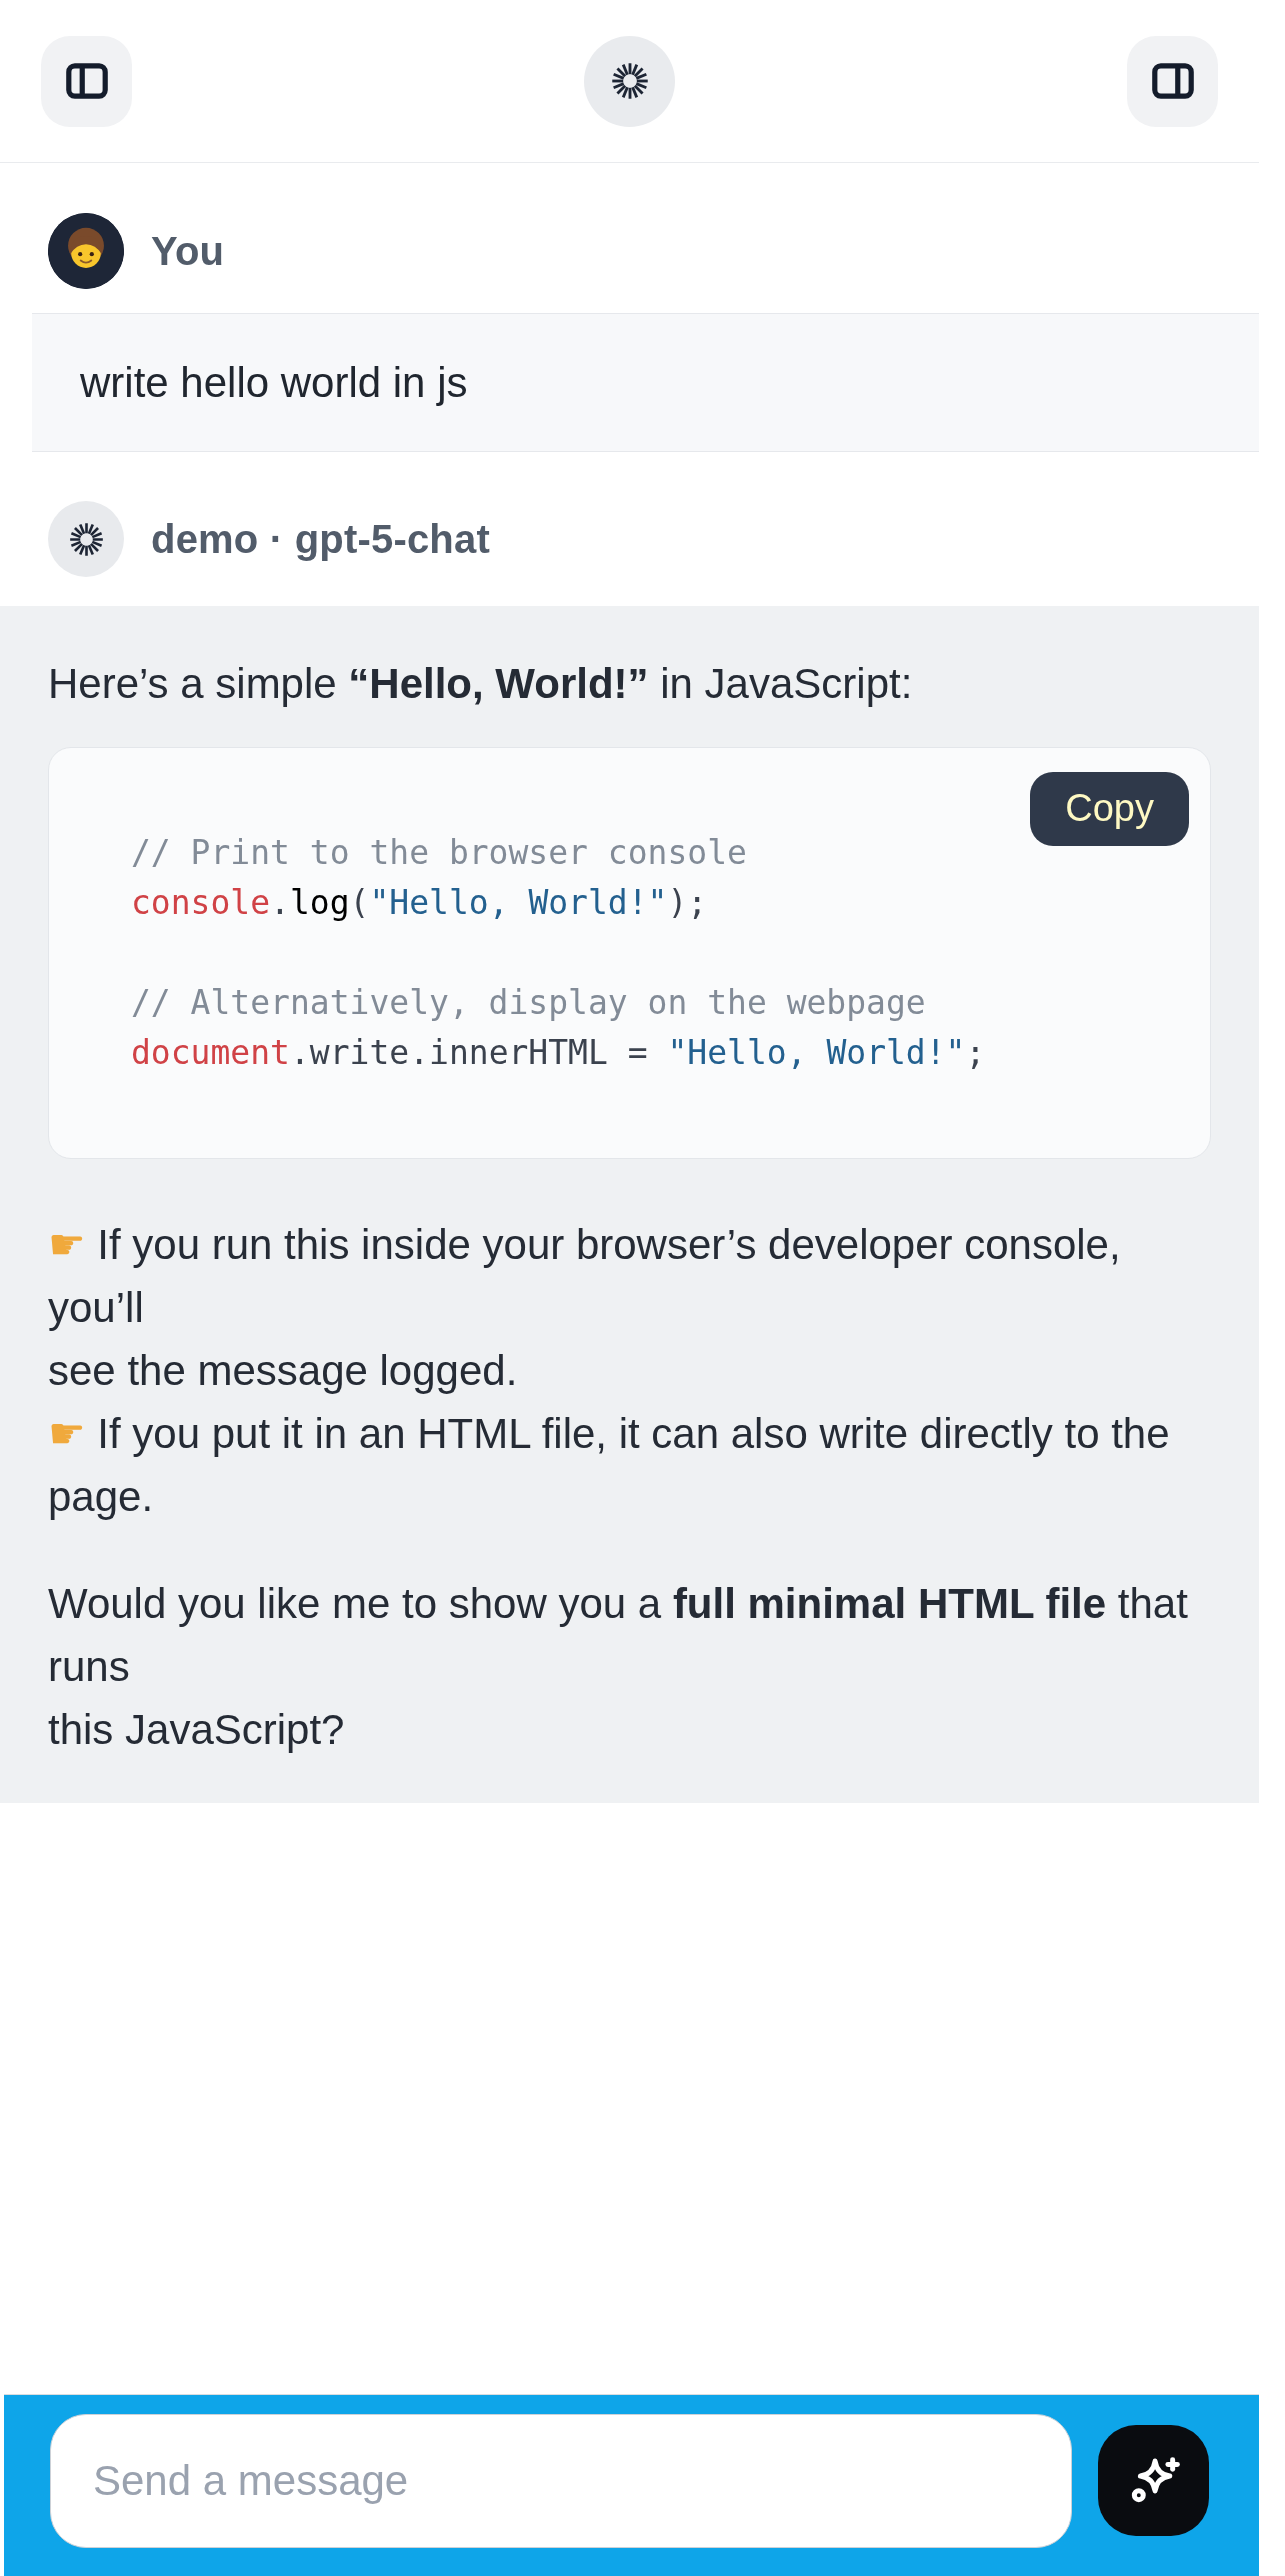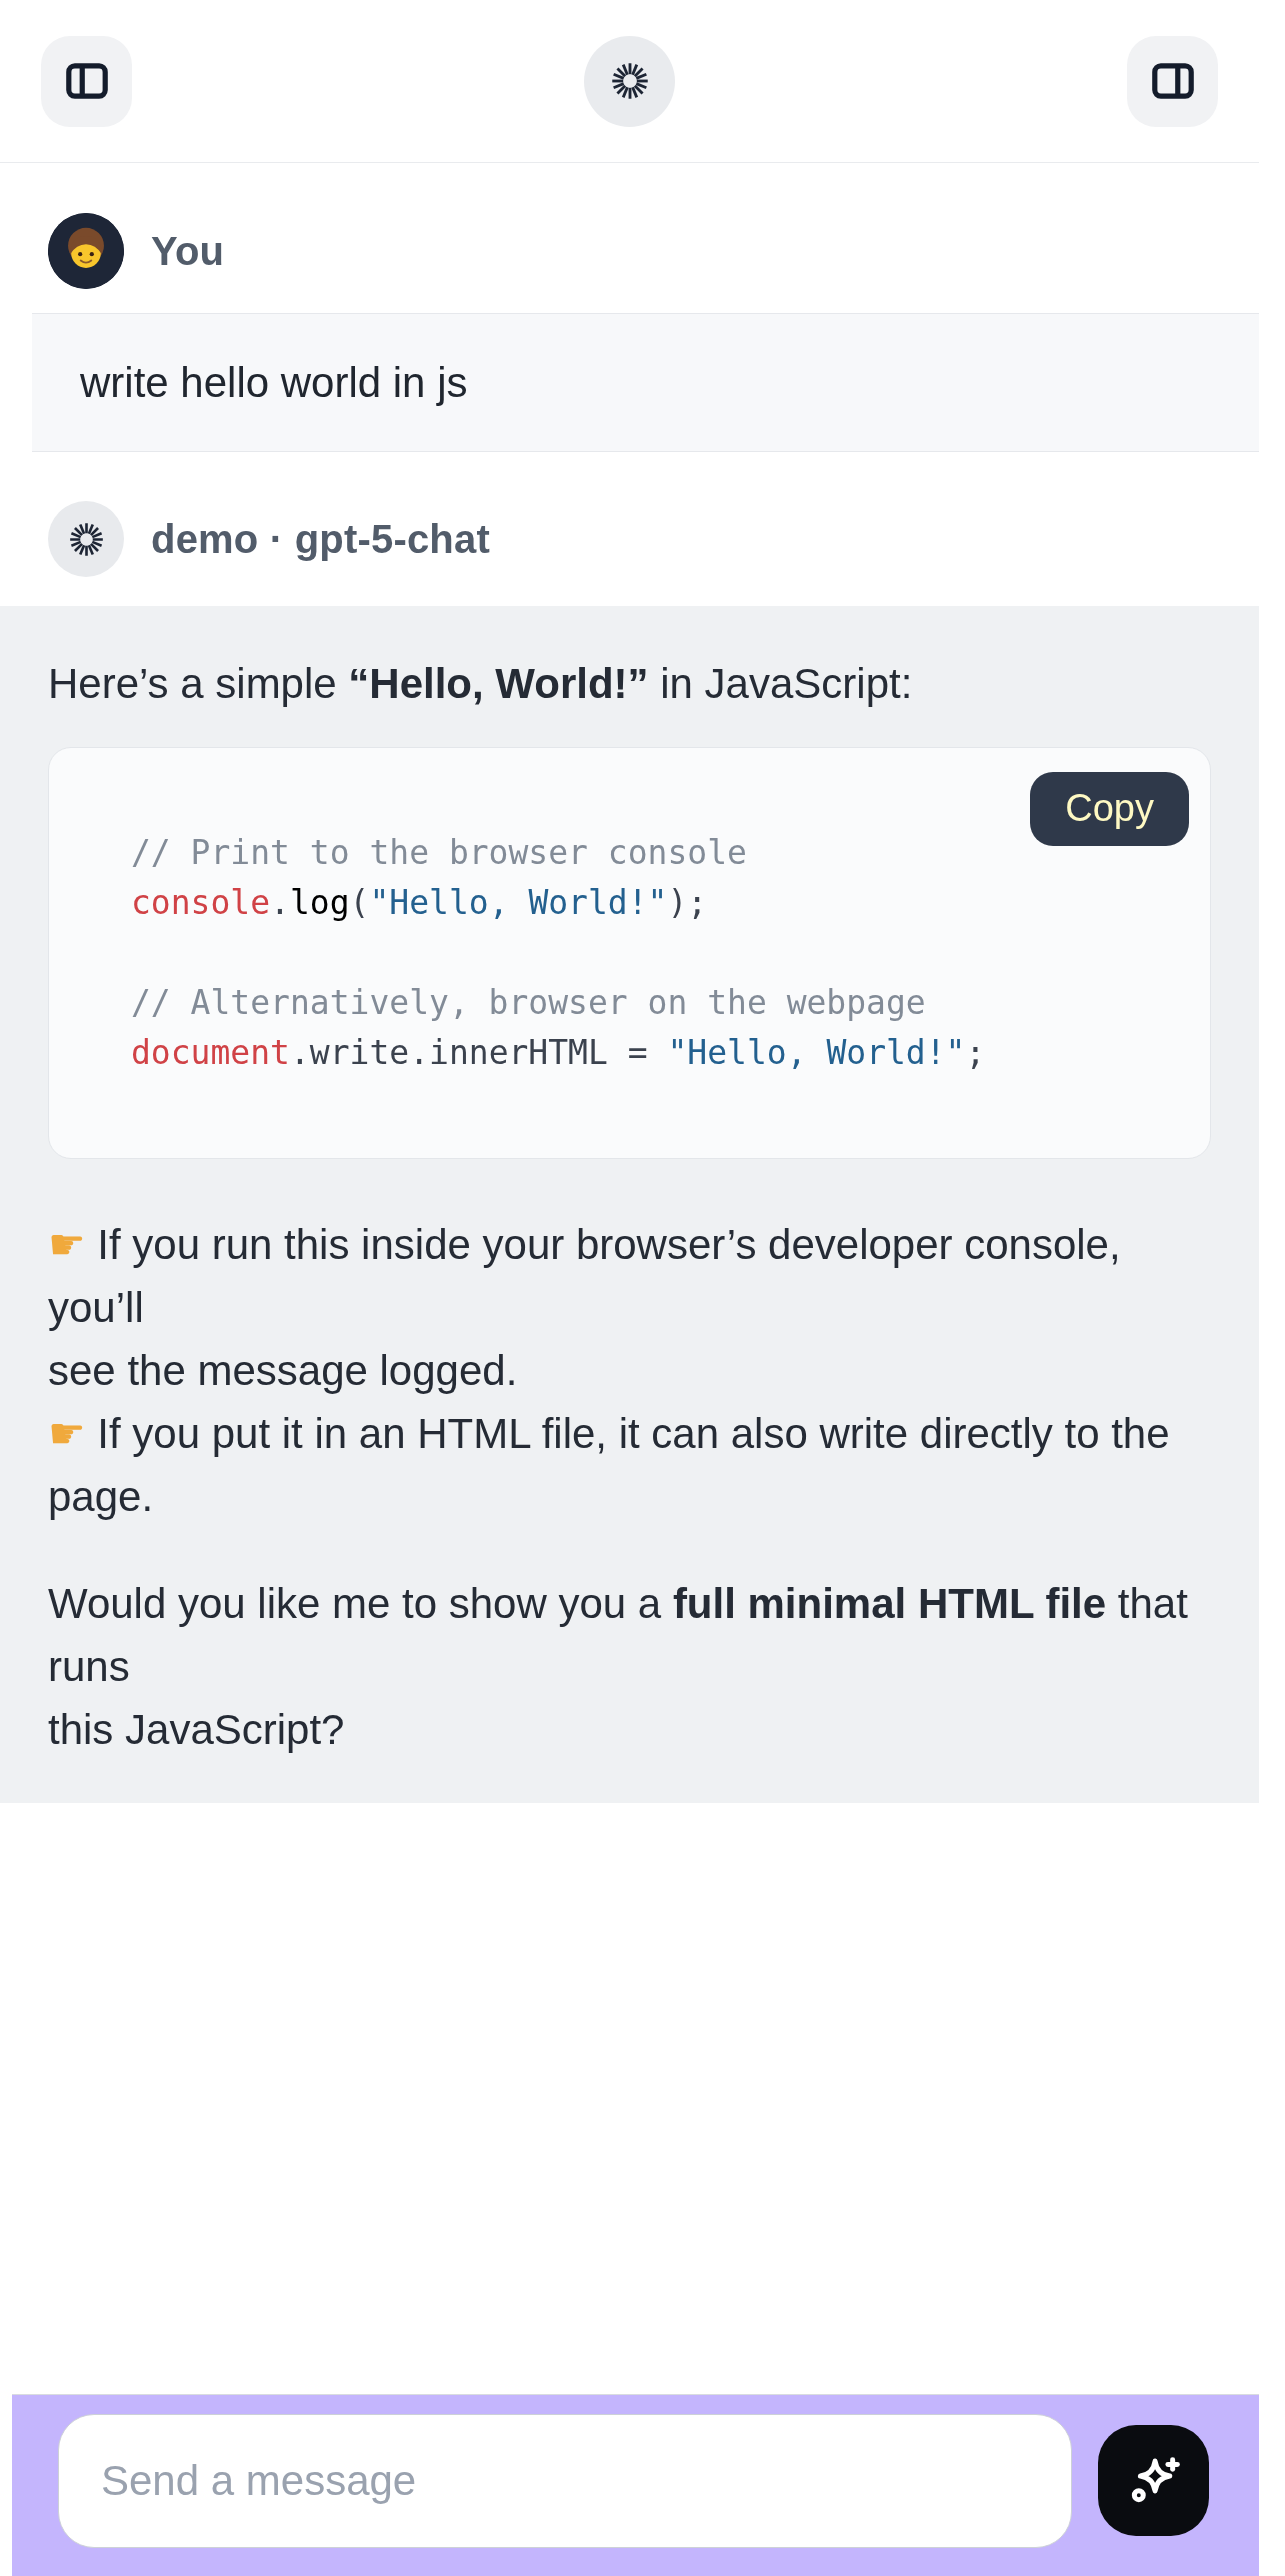--- a/index.html
+++ b/index.html
@@ -49,21 +49,21 @@
   .tok-comment  { color:#828b97; }
   .tok-variable { color:#d04246; }
   .tok-function { color:#000000; }
   .tok-string   { color:#23608f; }
   .tok-plain    { color:#3b424e; }
   .copy-btn { position:absolute; top:24px; right:21px; background:#2f394a; color:#fef9c3; border:none;
               border-radius:23px; font-family:"Liberation Sans", sans-serif; font-size:38px;
               padding:15.3px 35px; cursor:pointer; }
 
   
-  .composer { position:absolute; left:12px; right:0; bottom:0; height:182px; background:#c4b5fd;
+  .composer { position:absolute; left:4px; right:0; bottom:0; height:182px; background:#0ea5e9;
               border-top:1.9px solid #d9dcdf; display:flex; align-items:center;
               padding:0 50px 9.6px 46px; gap:26px; }
   .input-pill { flex:1; height:134px; background:#ffffff; border:1.9px solid #cdd1d7; border-radius:36px;
                 display:flex; align-items:center; padding:0 42px; }
   .input-pill input { width:100%; border:none; outline:none; font-family:"Liberation Sans", sans-serif;
                       font-size:42px; color:#20262f; background:transparent; }
   .input-pill input::placeholder { color:#9aa2af; }
   .send-btn { width:111px; height:111px; border:none; border-radius:38px; background:#0a0c10;
               display:flex; align-items:center; justify-content:center; cursor:pointer; flex:0 0 auto; }
   .sparkle-icon { width:63px; height:63px; stroke:#ffffff; stroke-width:1.9; fill:none;
@@ -158,21 +158,21 @@
 
       <div class="band-bot">
         <p class="p-intro"><span>Here’s a simple </span><strong>“Hello, World!”</strong><span> in JavaScript:</span></p>
 
         <div class="code-block">
           <button class="copy-btn">Copy</button>
           <div class="code-pre">
               <div class="code-line"><span class="tok-comment">// Print to the browser console</span></div>
               <div class="code-line"><span class="tok-variable">console</span><span class="tok-plain">.</span><span class="tok-function">log</span><span class="tok-plain">(</span><span class="tok-string">"Hello, World!"</span><span class="tok-plain">);</span></div>
               <div class="code-line">&nbsp;</div>
-              <div class="code-line"><span class="tok-comment">// Alternatively, browser on the webpage</span></div>
+              <div class="code-line"><span class="tok-comment">// Alternatively, display on the webpage</span></div>
               <div class="code-line"><span class="tok-variable">document</span><span class="tok-plain">.write.innerHTML = </span><span class="tok-string">"Hello, World!"</span><span class="tok-plain">;</span></div>
             </div>
         </div>
 
         <p class="p-tips"><span><span class="pt-emoji">☛</span> If you run this inside your browser’s developer console, you’ll
 see the message logged.
 <span class="pt-emoji">☛</span> If you put it in an HTML file, it can also write directly to the
 page.</span></p>
         <p class="p-question"><span>Would you like me to show you a </span><strong>full minimal HTML file</strong><span> that runs
 this JavaScript?</span></p>

